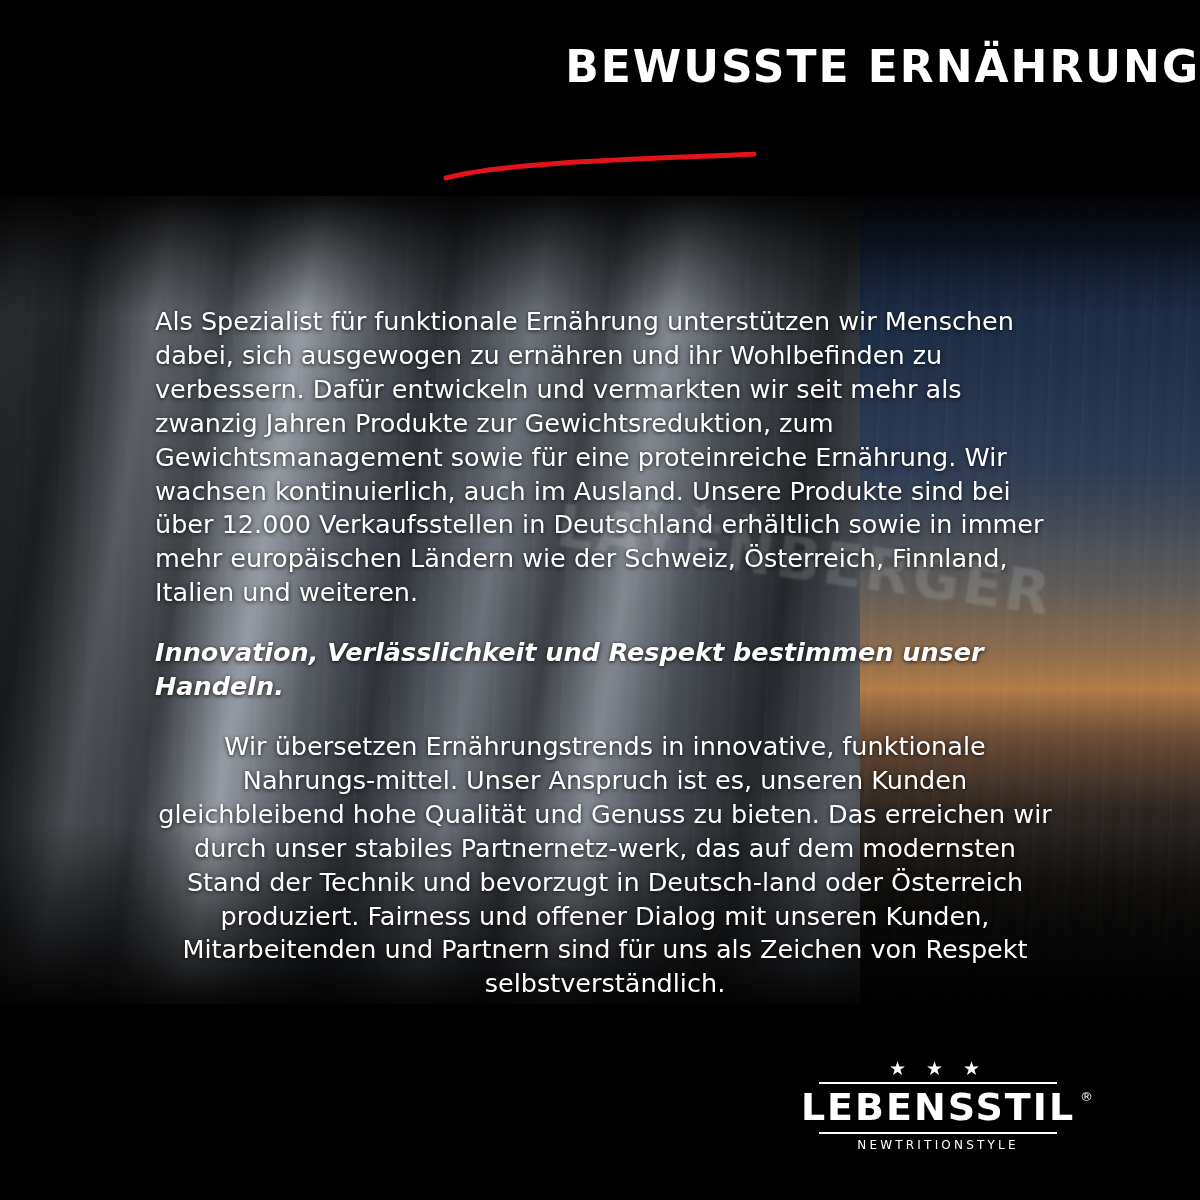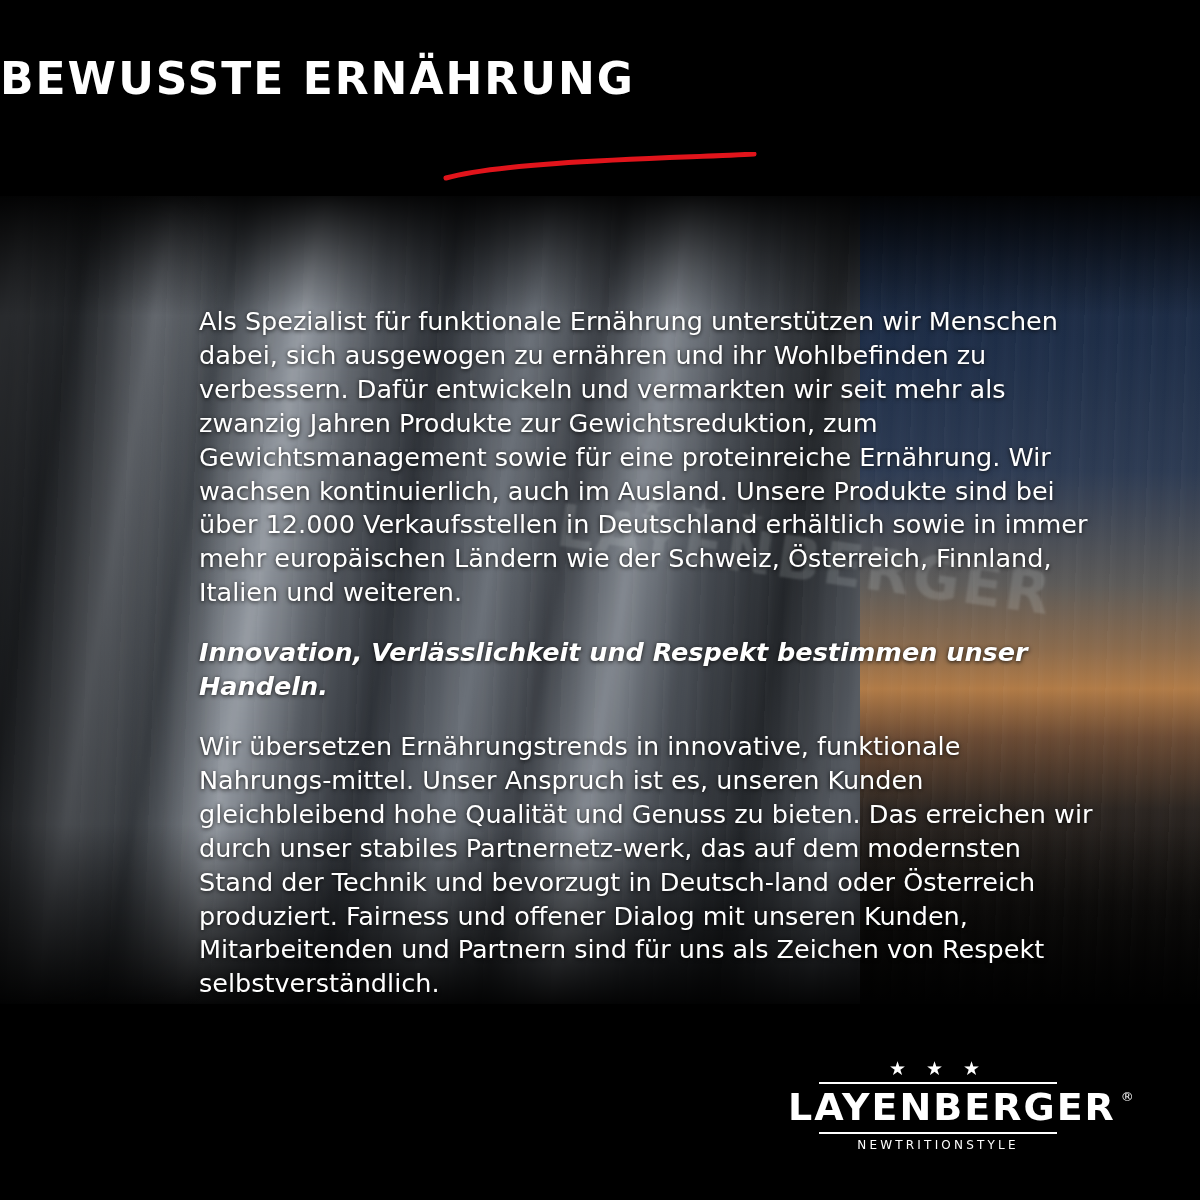--- a/index.html
+++ b/index.html
@@ -22,23 +22,23 @@
     left: 0;
     top: 0;
     width: 1200px;
     height: 196px;
     background: #000000;
     z-index: 5;
   }
   .headline {
     position: absolute;
     left: 0;
-    top: 48px;
-    width: 1200px;
-    text-align: left;
+    top: 36px;
+    width: 1200px;
+    text-align: right;
     color: #ffffff;
     font-weight: 800;
     font-size: 44px;
     letter-spacing: 2.0px;
     line-height: 1.42;
     text-transform: uppercase;
   }
   .headline .line2 { display: block; }
   .underline-svg {
     position: absolute;
@@ -168,24 +168,23 @@
   .copy {
     position: absolute;
     left: 155px;
     top: 305px;
     width: 900px;
     z-index: 6;
     color: #ffffff;
     font-size: 25.5px;
     line-height: 1.33;
     text-shadow: 0 1px 4px rgba(0,0,0,0.85);
-    margin-left: 44px;
   }
   .copy p { margin: 0 0 26px 0; }
-  .copy p:last-child { margin-bottom: 0; }
+  .copy p:last-child { margin-bottom: 0; text-align: center; }
   .copy p.bold { font-weight: 700; font-style: italic; }
 
   
   .footer {
     position: absolute;
     left: 0;
     bottom: 0;
     width: 1200px;
     height: 196px;
     background: #000000;
@@ -267,21 +266,21 @@
     <p>Als Spezialist für funktionale Ernährung unterstützen wir Menschen dabei, sich ausgewogen zu ernähren und ihr Wohlbefinden zu verbessern. Dafür entwickeln und vermarkten wir seit mehr als zwanzig Jahren Produkte zur Gewichtsreduktion, zum Gewichtsmanagement sowie für eine proteinreiche Ernährung. Wir wachsen kontinuierlich, auch im Ausland. Unsere Produkte sind bei über 12.000 Verkaufsstellen in Deutschland erhältlich sowie in immer mehr europäischen Ländern wie der Schweiz, Österreich, Finnland, Italien und weiteren.</p>
     <p class="bold">Innovation, Verlässlichkeit und Respekt bestimmen unser Handeln.</p>
     <p>Wir übersetzen Ernährungstrends in innovative, funktionale Nahrungs-mittel. Unser Anspruch ist es, unseren Kunden gleichbleibend hohe Qualität und Genuss zu bieten. Das erreichen wir durch unser stabiles Partnernetz-werk, das auf dem modernsten Stand der Technik und bevorzugt in Deutsch-land oder Österreich produziert. Fairness und offener Dialog mit unseren Kunden, Mitarbeitenden und Partnern sind für uns als Zeichen von Respekt selbstverständlich.</p>
   </div>
 
   <div class="footer">
     <div class="logo">
       <div class="stars">★ ★ ★</div>
       <div class="rule-top"></div>
       <div class="brand">
-        <span>LAYENBERGER</span>
+        <span>LEBENSSTIL</span>
         <span class="reg">®</span>
       </div>
       <div class="rule-bot"></div>
       <div class="tagline">NEWTRITIONSTYLE</div>
     </div>
   </div>
 
 </div>
 
 </body></html>

